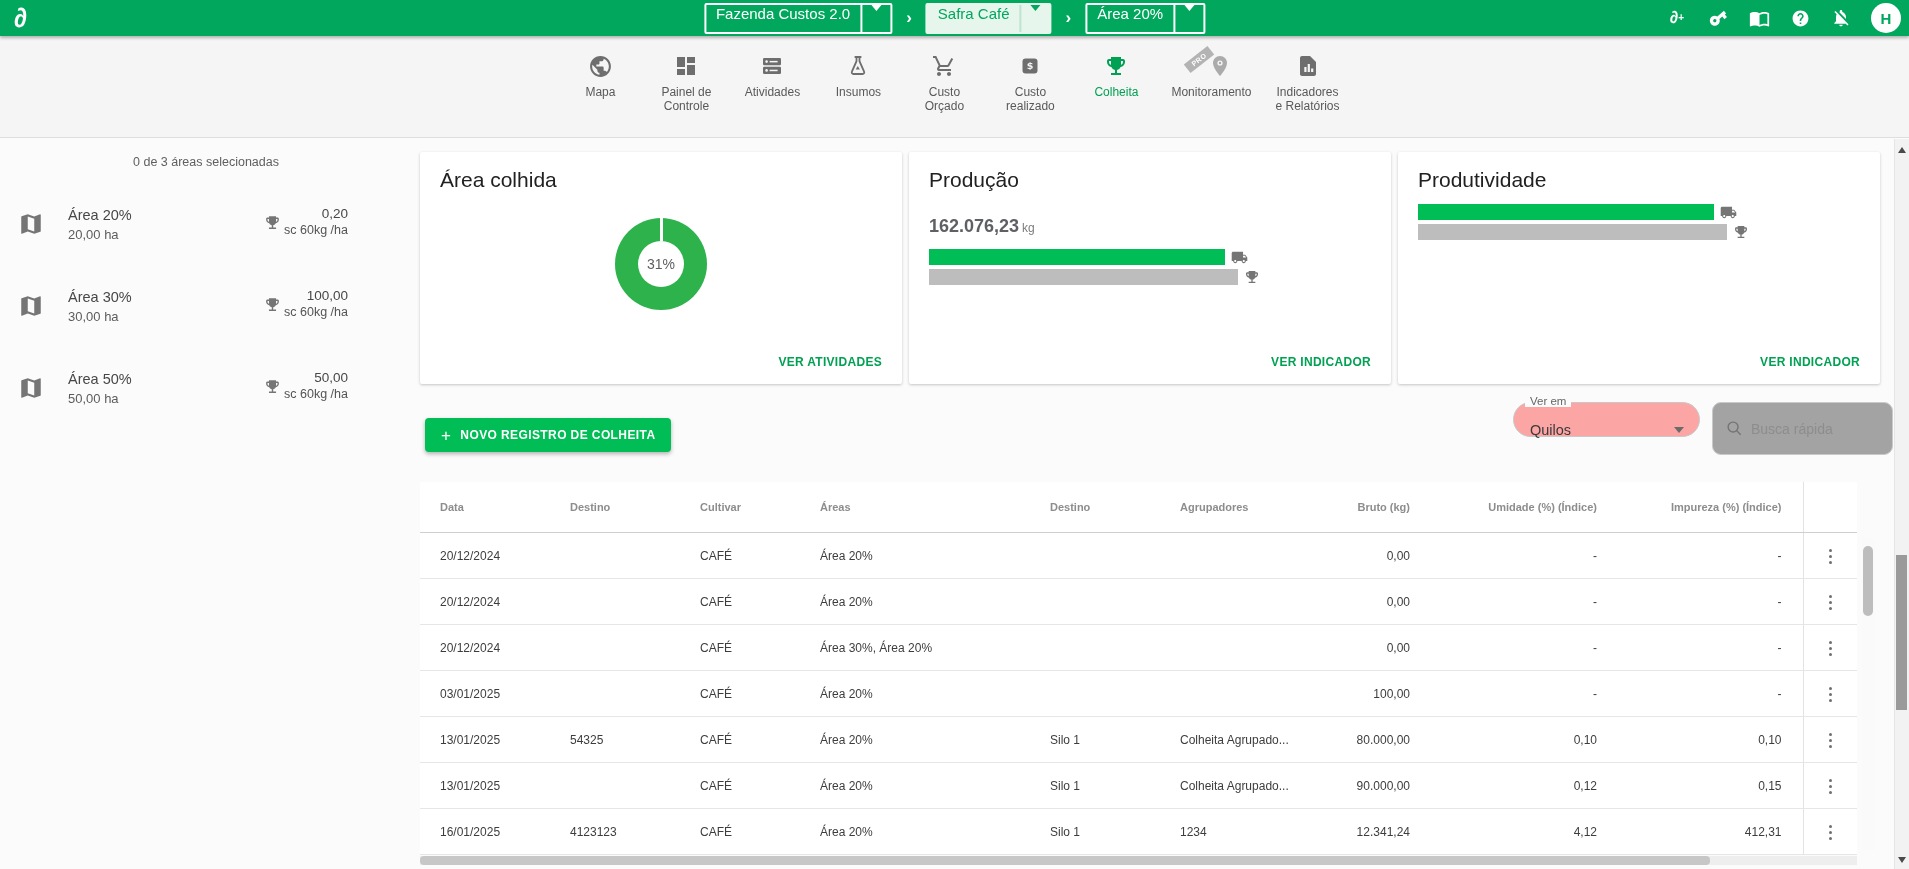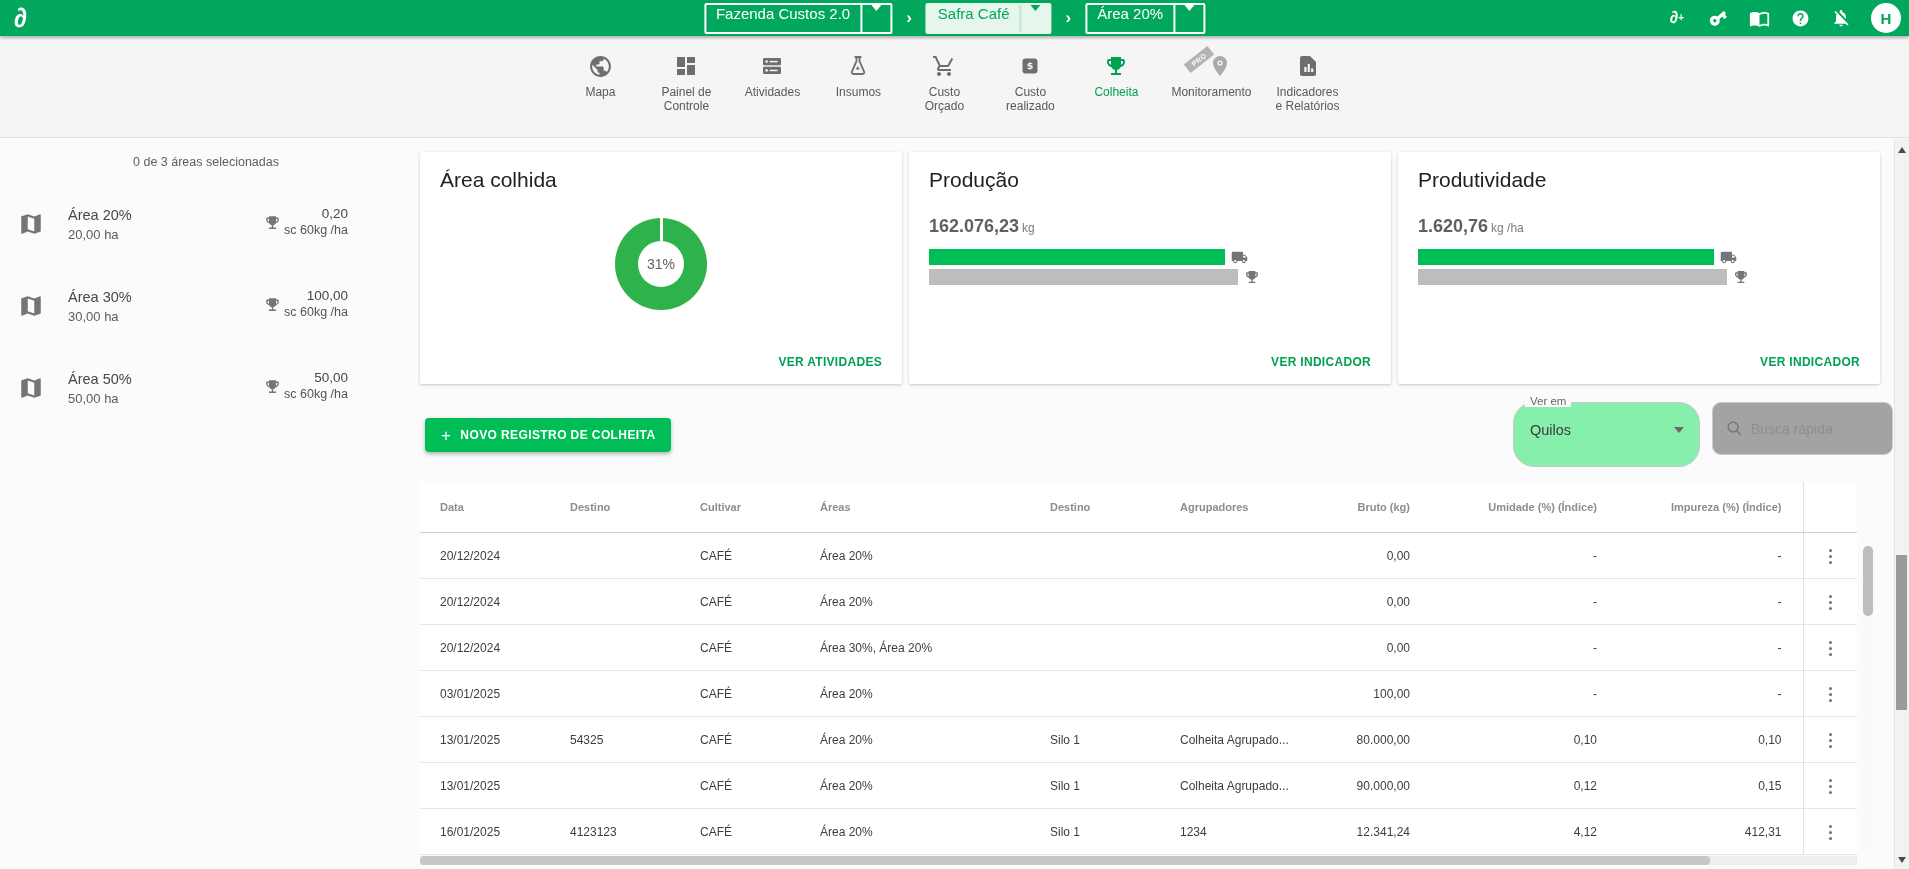--- a/index.html
+++ b/index.html
@@ -81,22 +81,22 @@
   .bar.green{background:#00bd55;}
   .bar.gray{background:#bdbdbd;}
   .bar-ic{margin-left:6px;color:#757575;display:flex;align-items:center;}
 
   
   .new-btn{position:absolute;left:425px;top:418px;height:34px;display:flex;align-items:center;
            background:#00bd55;color:#fff;border:none;border-radius:4px;padding:0 16px;
            font-family:"Liberation Sans",sans-serif;font-size:12px;font-weight:bold;
            letter-spacing:.4px;box-shadow:0 2px 4px rgba(0,0,0,.3);cursor:pointer;}
   .new-btn .plus{font-size:17px;font-weight:normal;margin-right:9px;line-height:1;}
-  .select-box{position:absolute;left:1513px;top:402px;width:187px;height:65px;border:1px solid #c9c9c9;
-              border-radius:21px;box-sizing:border-box;cursor:pointer;background:#86efac;}
+  .select-box{position:absolute;left:1513px;top:402px;width:187px;height:35px;border:1px solid #c9c9c9;
+              border-radius:21px;box-sizing:border-box;cursor:pointer;background:#fca5a5;}
   .select-label{position:absolute;left:11px;top:-8px;background:#fbfbfb;padding:0 5px;
                 font-size:11.5px;color:#666;}
   .select-value{position:absolute;left:16px;top:0;height:53px;display:flex;align-items:center;
                 font-size:14.5px;color:#3a3a3a;}
   .select-caret{position:absolute;right:15px;top:24px;width:0;height:0;border-left:5px solid transparent;
                 border-right:5px solid transparent;border-top:6px solid #6b6b6b;}
   .search-box{position:absolute;left:1712px;top:402px;width:181px;height:53px;border:1px solid #c9c9c9;
               border-radius:9px;box-sizing:border-box;background:#a3a3a3;display:flex;align-items:center;
               padding-left:12px;}
   .search-box input{border:none;outline:none;background:transparent;font-size:14px;width:115px;
@@ -376,21 +376,20 @@
         <svg width="16" height="16" viewBox="0 0 24 24">
             <path fill="currentColor" d="M19 5h-2V3H7v2H5c-1.1 0-2 .9-2 2v1c0 2.55 1.92 4.63 4.39 4.94.63 1.5 1.98 2.63 3.61 2.96V19H7v2h10v-2h-4v-3.1c1.63-.33 2.98-1.46 3.61-2.96C19.08 12.63 21 10.55 21 8V7c0-1.1-.9-2-2-2zM5 8V7h2v3.82C5.84 10.4 5 9.3 5 8zm14 0c0 1.3-.84 2.4-2 2.82V7h2v1z"></path>
           </svg>
       </span>
     </div>
     <span class="card-link">VER INDICADOR</span>
   </section>
 
   <section class="card card3">
     <div class="card-title">Produtividade</div>
-    <div class="metric"><span>1.620,76</span><span class="unit">kg /ha</span></div>
     <div class="bar-row">
       <div class="bar green" style="width: 67%;"></div>
       <span class="bar-ic">
         <svg width="17" height="17" viewBox="0 0 24 24">
             <path fill="currentColor" d="M20 8h-3V4H3c-1.1 0-2 .9-2 2v11h2c0 1.66 1.34 3 3 3s3-1.34 3-3h6c0 1.66 1.34 3 3 3s3-1.34 3-3h2v-5l-3-4zM6 18.5c-.83 0-1.5-.67-1.5-1.5s.67-1.5 1.5-1.5 1.5.67 1.5 1.5-.67 1.5-1.5 1.5zm13.5-9l1.96 2.5H17V9.5h2.5zm-1.5 9c-.83 0-1.5-.67-1.5-1.5s.67-1.5 1.5-1.5 1.5.67 1.5 1.5-.67 1.5-1.5 1.5z"></path>
           </svg>
       </span>
     </div>
     <div class="bar-row">
       <div class="bar gray" style="width: 70%;"></div>

